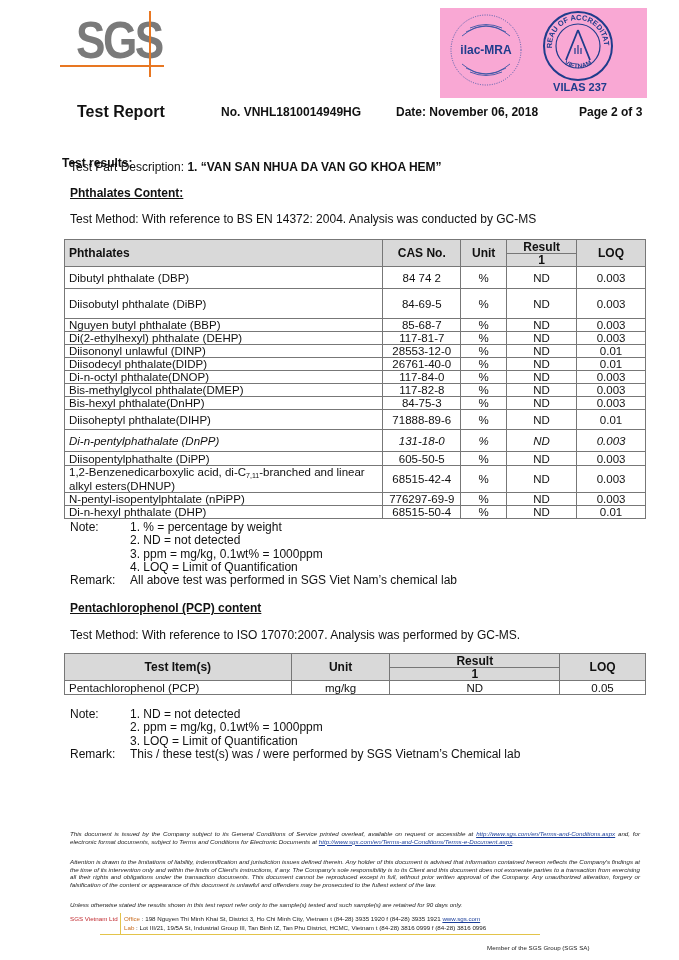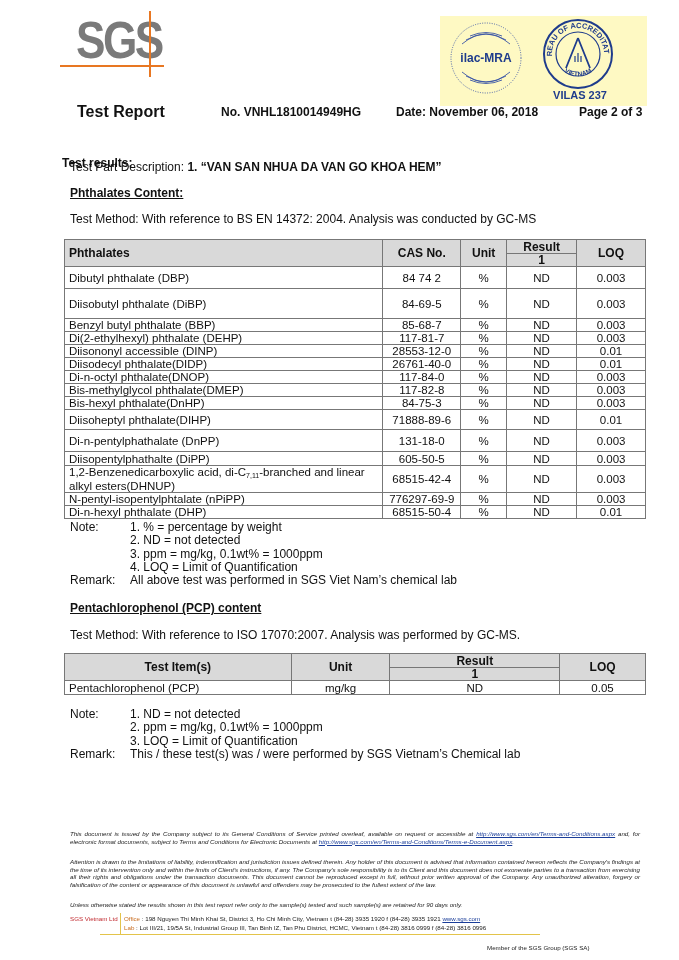--- a/index.html
+++ b/index.html
@@ -9,21 +9,21 @@
 
   
   .sgs-logo { left: 60px; top: 8px; width: 160px; height: 70px; }
   .sgs-text { position: absolute; left: 16px; top: 4px; font-size: 52px; font-weight: bold;
               color: #7a7a7a; letter-spacing: -3px; transform: scaleX(0.85); transform-origin: left top;
               line-height: 56px; }
   .sgs-hline { position: absolute; left: 0; top: 57px; width: 104px; height: 2px; background: #e87722; }
   .sgs-vline { position: absolute; left: 89px; top: 3px; width: 2px; height: 66px; background: #e87722; }
 
   
-  .accred { left: 440px; top: 16px; width: 207px; height: 90px; background: #fef9c3; }
+  .accred { left: 440px; top: 8px; width: 207px; height: 90px; background: #f9a8d4; }
   .ilac { position: absolute; left: 8px; top: 4px; width: 76px; height: 76px; }
   .boa { position: absolute; left: 102px; top: 2px; width: 72px; height: 72px; }
   .vilas { position: absolute; left: 100px; top: 73px; width: 80px; text-align: center;
            font-size: 11px; font-weight: bold; color: #1f3c8c; }
 
   
   .rep-title { left: 77px; top: 103px; font-size: 16px; font-weight: bold; }
   .rep-no { left: 221px; top: 105px; font-size: 12px; font-weight: bold; }
   .rep-date { left: 396px; top: 105px; font-size: 12px; font-weight: bold; }
   .rep-page { left: 559px; top: 105px; font-size: 12px; font-weight: bold; margin-left: 20px; }
@@ -129,35 +129,35 @@
     <td class="c">0.003</td>
   </tr>
   <tr style="height:30px;">
     <td class="l">Diisobutyl phthalate (DiBP)</td>
     <td class="c">84-69-5</td>
     <td class="c">%</td>
     <td class="c">ND</td>
     <td class="c">0.003</td>
   </tr>
   <tr style="height:13px;">
-    <td class="l">Benzyl butyl phthalate (BBP)</td>
+    <td class="l">Nguyen butyl phthalate (BBP)</td>
     <td class="c">85-68-7</td>
     <td class="c">%</td>
     <td class="c">ND</td>
     <td class="c">0.003</td>
   </tr>
   <tr style="height:13px;">
     <td class="l">Di(2-ethylhexyl) phthalate (DEHP)</td>
     <td class="c">117-81-7</td>
     <td class="c">%</td>
     <td class="c">ND</td>
     <td class="c">0.003</td>
   </tr>
   <tr style="height:13px;">
-    <td class="l">Diisononyl accessible (DINP)</td>
+    <td class="l">Diisononyl unlawful (DINP)</td>
     <td class="c">28553-12-0</td>
     <td class="c">%</td>
     <td class="c">ND</td>
     <td class="c">0.01</td>
   </tr>
   <tr style="height:13px;">
     <td class="l">Diisodecyl phthalate(DIDP)</td>
     <td class="c">26761-40-0</td>
     <td class="c">%</td>
     <td class="c">ND</td>
@@ -184,21 +184,21 @@
     <td class="c">ND</td>
     <td class="c">0.003</td>
   </tr>
   <tr style="height:20px;">
     <td class="l">Diisoheptyl phthalate(DIHP)</td>
     <td class="c">71888-89-6</td>
     <td class="c">%</td>
     <td class="c">ND</td>
     <td class="c">0.01</td>
   </tr>
-  <tr style="height:22px;">
+  <tr style="height:22px;font-style:italic;">
     <td class="l">Di-n-pentylphathalate (DnPP)</td>
     <td class="c">131-18-0</td>
     <td class="c">%</td>
     <td class="c">ND</td>
     <td class="c">0.003</td>
   </tr>
   <tr style="height:14px;">
     <td class="l">Diisopentylphathalte (DiPP)</td>
     <td class="c">605-50-5</td>
     <td class="c">%</td>

